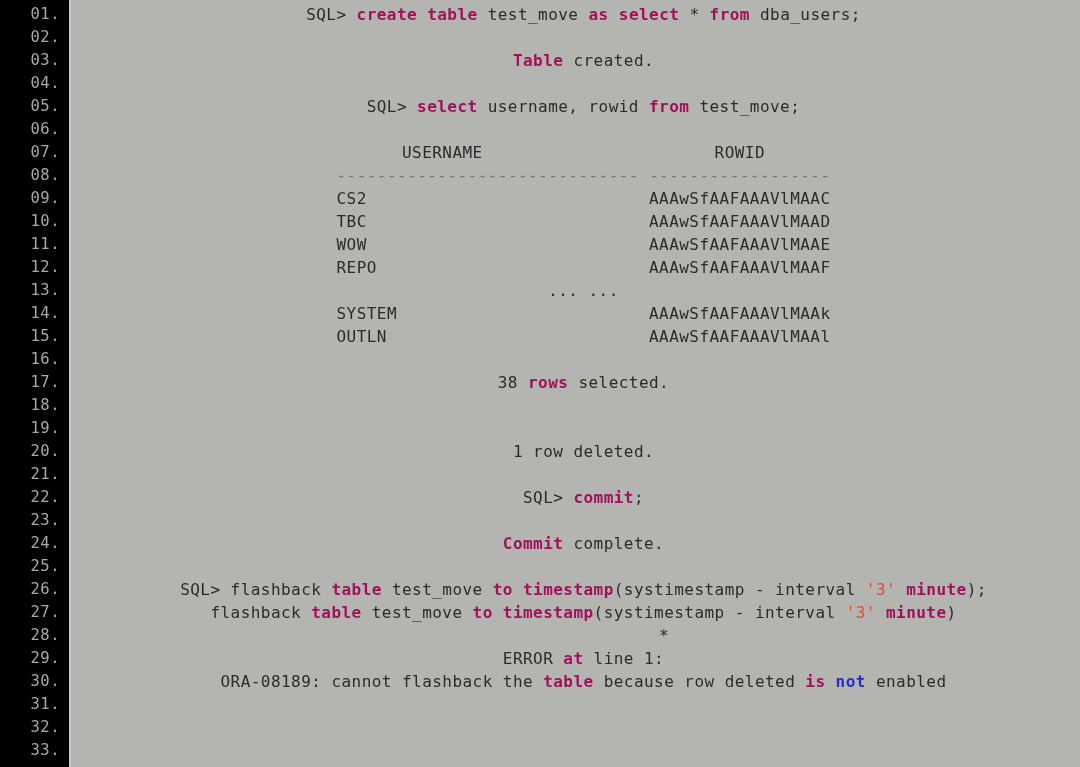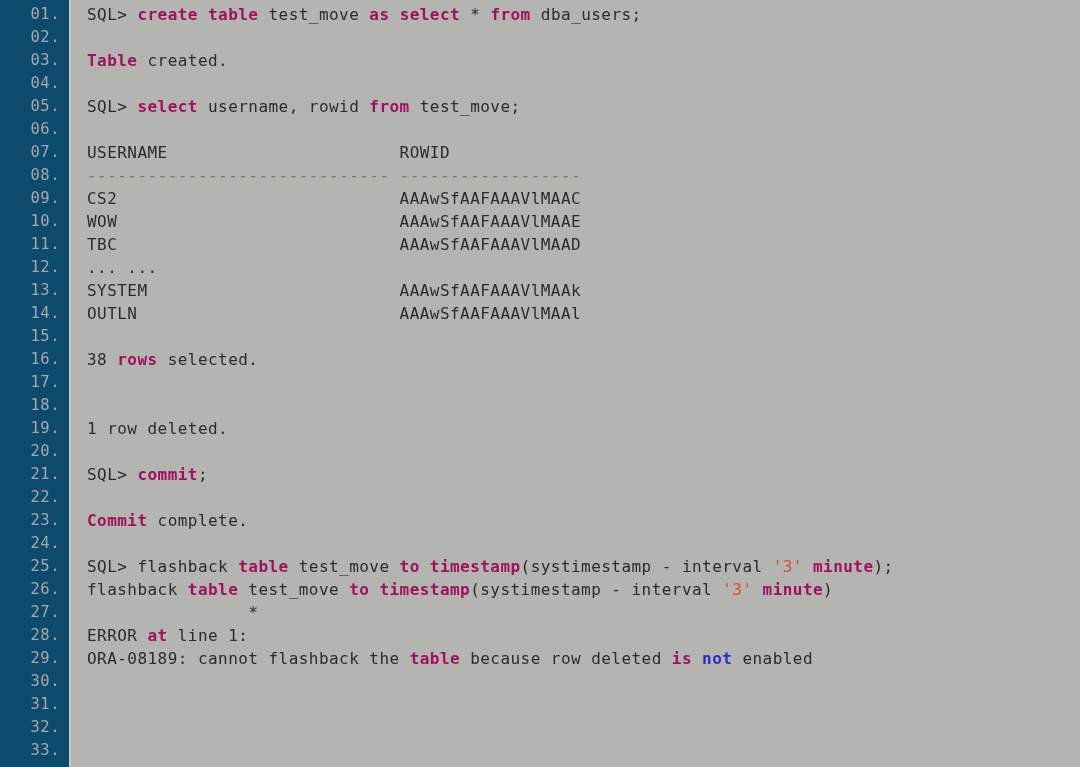--- a/index.html
+++ b/index.html
@@ -20,21 +20,21 @@
     width: 1080px;
     height: 767px;
     display: flex;
     background: #aeaeae;
   }
 
   
   #gutter {
     width: 71px;
     flex: 0 0 71px;
-    background: #0c4a6e;
+    background: #000000;
     box-sizing: border-box;
     padding-top: 3px;
     text-align: right;
     border-right: 2px solid #c9c9c5;
   }
   .ln {
     display: block;
     height: 23px;
     line-height: 23px;
     font-size: 15.5px;
@@ -46,20 +46,21 @@
   }
 
   
   #code-area {
     flex: 1 1 auto;
     background: #b4b4b1;
     box-sizing: border-box;
     padding-top: 3px;
     padding-left: 16px;
     overflow: hidden;
+    text-align: center;
   }
   .cl {
     display: block;
     height: 23px;
     line-height: 23px;
     font-size: 16px;
     white-space: pre;
     color: #2b2b2b;
     font-family: "DejaVu Sans Mono", "Liberation Mono", monospace;
     letter-spacing: 0.45px;
@@ -116,22 +117,23 @@
   <div id="code-area">
       <span class="cl"><span class="pl">SQL&gt; </span><span class="kw">create</span><span class="pl"> </span><span class="kw">table</span><span class="pl"> test_move </span><span class="kw">as</span><span class="pl"> </span><span class="kw">select</span><span class="pl"> * </span><span class="kw">from</span><span class="pl"> dba_users;</span></span>
       <span class="cl">&nbsp;</span>
       <span class="cl"><span class="kw">Table</span><span class="pl"> created.</span></span>
       <span class="cl">&nbsp;</span>
       <span class="cl"><span class="pl">SQL&gt; </span><span class="kw">select</span><span class="pl"> username, rowid </span><span class="kw">from</span><span class="pl"> test_move;</span></span>
       <span class="cl">&nbsp;</span>
       <span class="cl"><span class="pl">USERNAME                       ROWID</span></span>
       <span class="cl"><span class="sep">------------------------------ ------------------</span></span>
       <span class="cl"><span class="pl">CS2                            AAAwSfAAFAAAVlMAAC</span></span>
+      <span class="cl"><span class="pl">TBC                            AAAwSfAAFAAAVlMAAD</span></span>
       <span class="cl"><span class="pl">WOW                            AAAwSfAAFAAAVlMAAE</span></span>
-      <span class="cl"><span class="pl">TBC                            AAAwSfAAFAAAVlMAAD</span></span>
+      <span class="cl"><span class="pl">REPO                           AAAwSfAAFAAAVlMAAF</span></span>
       <span class="cl"><span class="pl">... ...</span></span>
       <span class="cl"><span class="pl">SYSTEM                         AAAwSfAAFAAAVlMAAk</span></span>
       <span class="cl"><span class="pl">OUTLN                          AAAwSfAAFAAAVlMAAl</span></span>
       <span class="cl">&nbsp;</span>
       <span class="cl"><span class="pl">38 </span><span class="kw">rows</span><span class="pl"> selected.</span></span>
       <span class="cl">&nbsp;</span>
       <span class="cl">&nbsp;</span>
       <span class="cl"><span class="pl">1 row deleted.</span></span>
       <span class="cl">&nbsp;</span>
       <span class="cl"><span class="pl">SQL&gt; </span><span class="kw">commit</span><span class="pl">;</span></span>

